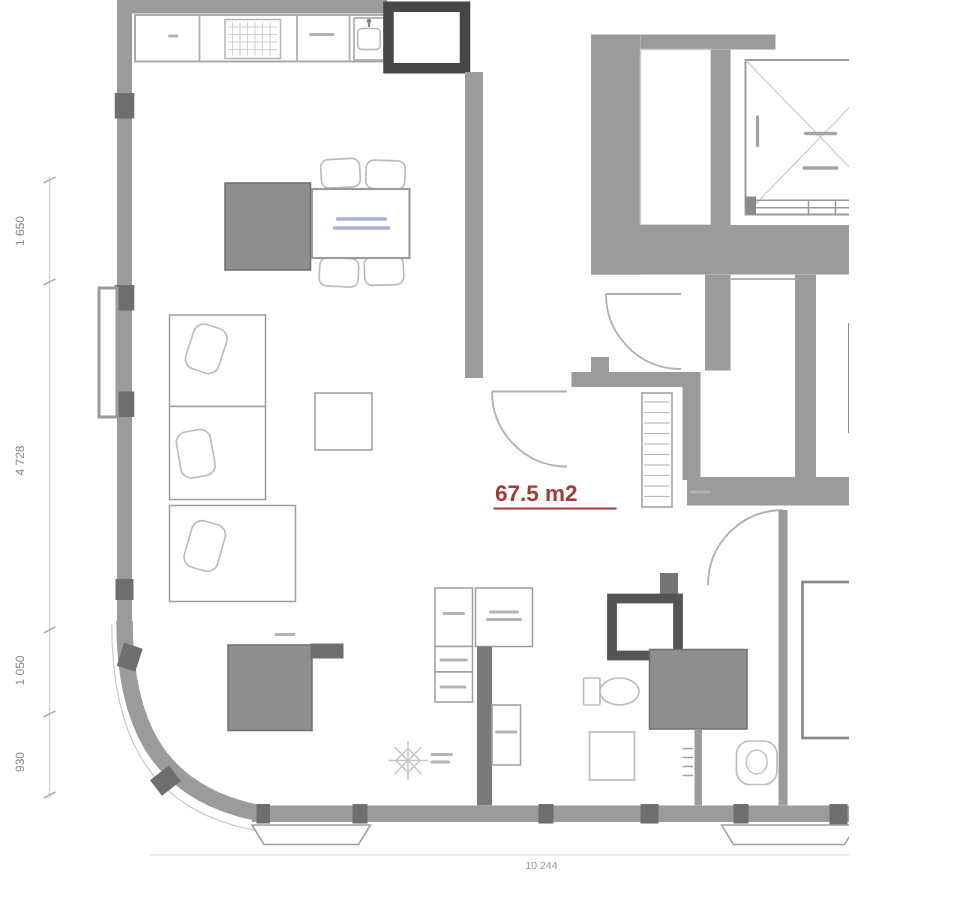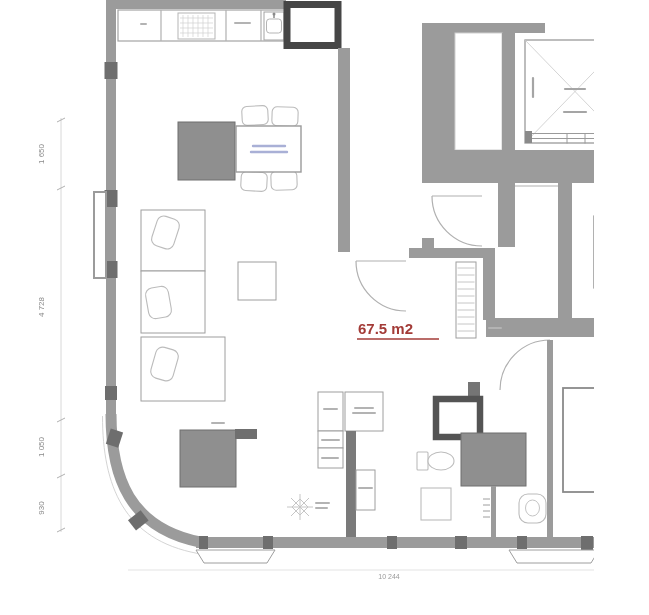--- a/index.html
+++ b/index.html
@@ -1,17 +1,17 @@
 <!DOCTYPE html>
 <html><head>
 <meta charset="utf-8">
 <style>
   html,body{margin:0;padding:0;background:#ffffff;}
   #stage{position:relative;width:566px;height:615px;background:#ffffff;overflow:hidden;
-         font-family:"Liberation Sans",sans-serif;margin-left:28px;}
+         font-family:"Liberation Sans",sans-serif;}
   svg{display:block}
   .wall{fill:#9b9b9b;}
   .wall-dk{fill:#6e6e6e;}
   .furn{fill:#8f8f8f;stroke:#6f6f6f;stroke-width:1;}
   .out{fill:#ffffff;stroke:#9a9a9a;stroke-width:1.4;}
   .out-thin{fill:#ffffff;stroke:#9e9e9e;stroke-width:1;}
   .lt{fill:#ffffff;stroke:#bcbcbc;stroke-width:1.1;}
   .ln{stroke:#b0b0b0;stroke-width:1.2;fill:none;}
   .ln-lt{stroke:#c9c9c9;stroke-width:0.8;fill:none;}
   .smudge{stroke:#b3b3b3;stroke-width:2;stroke-linecap:round;}

